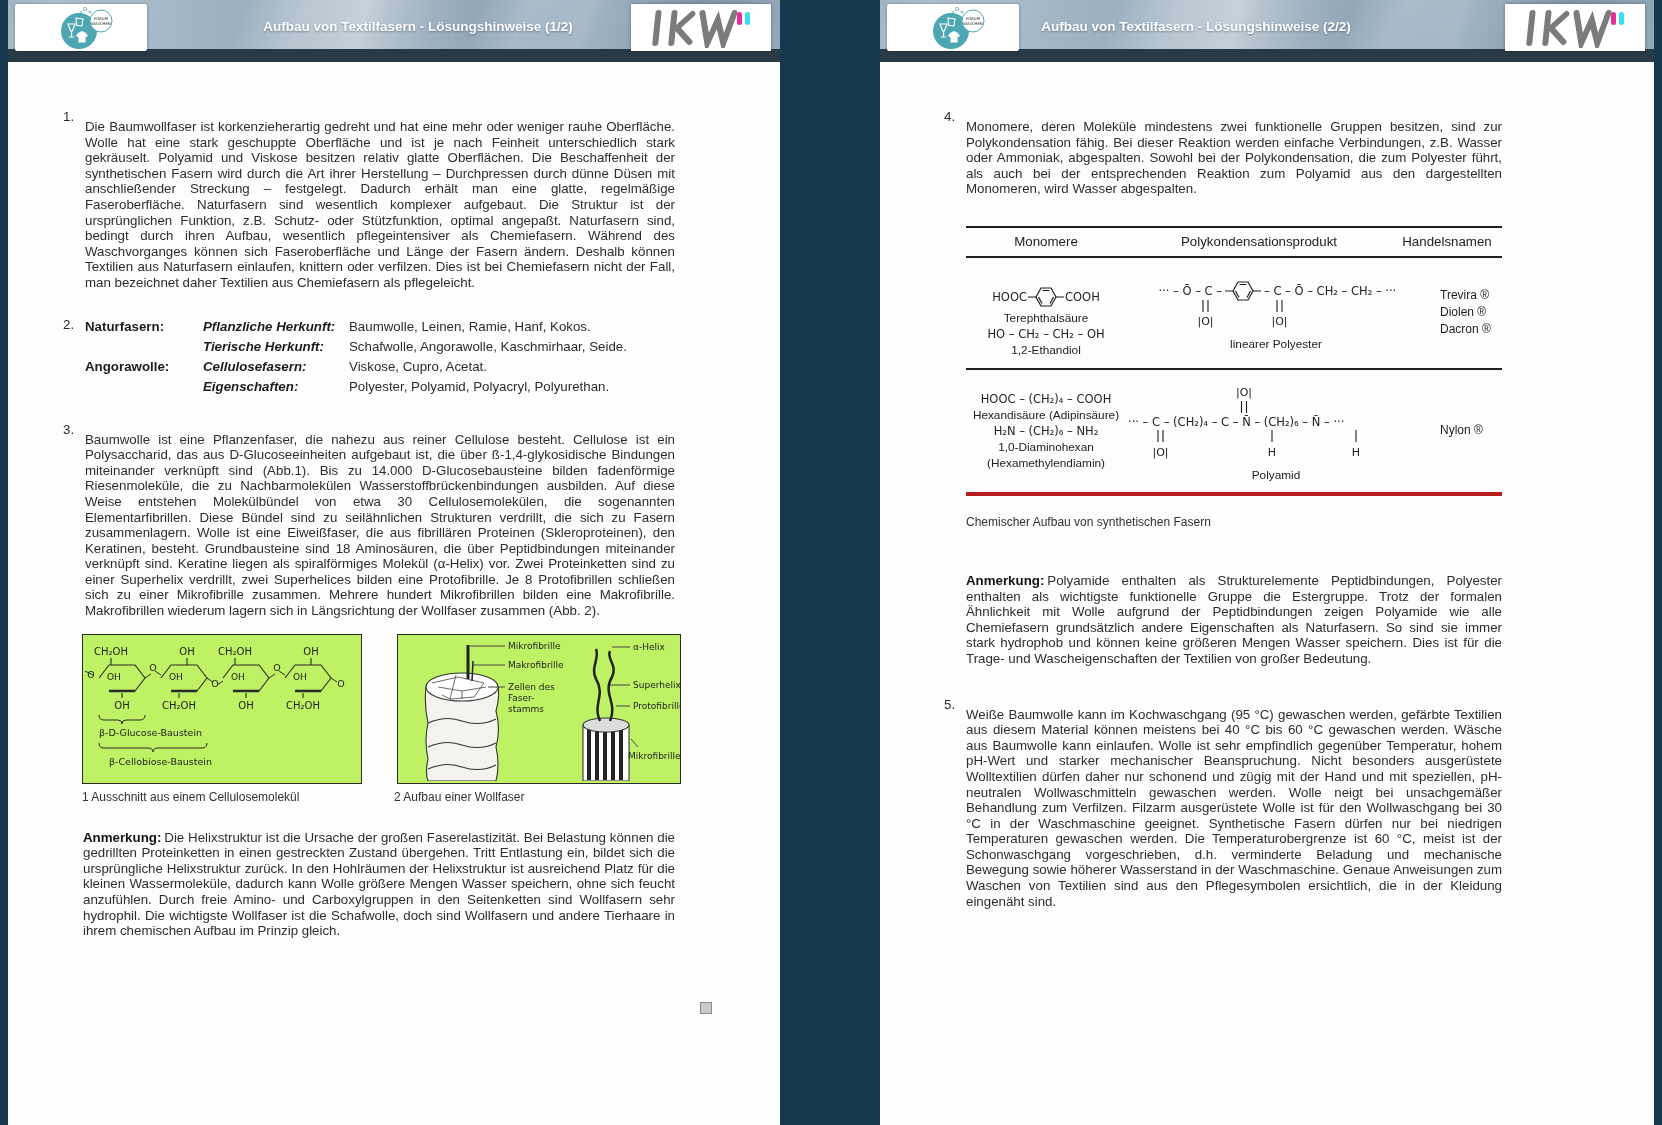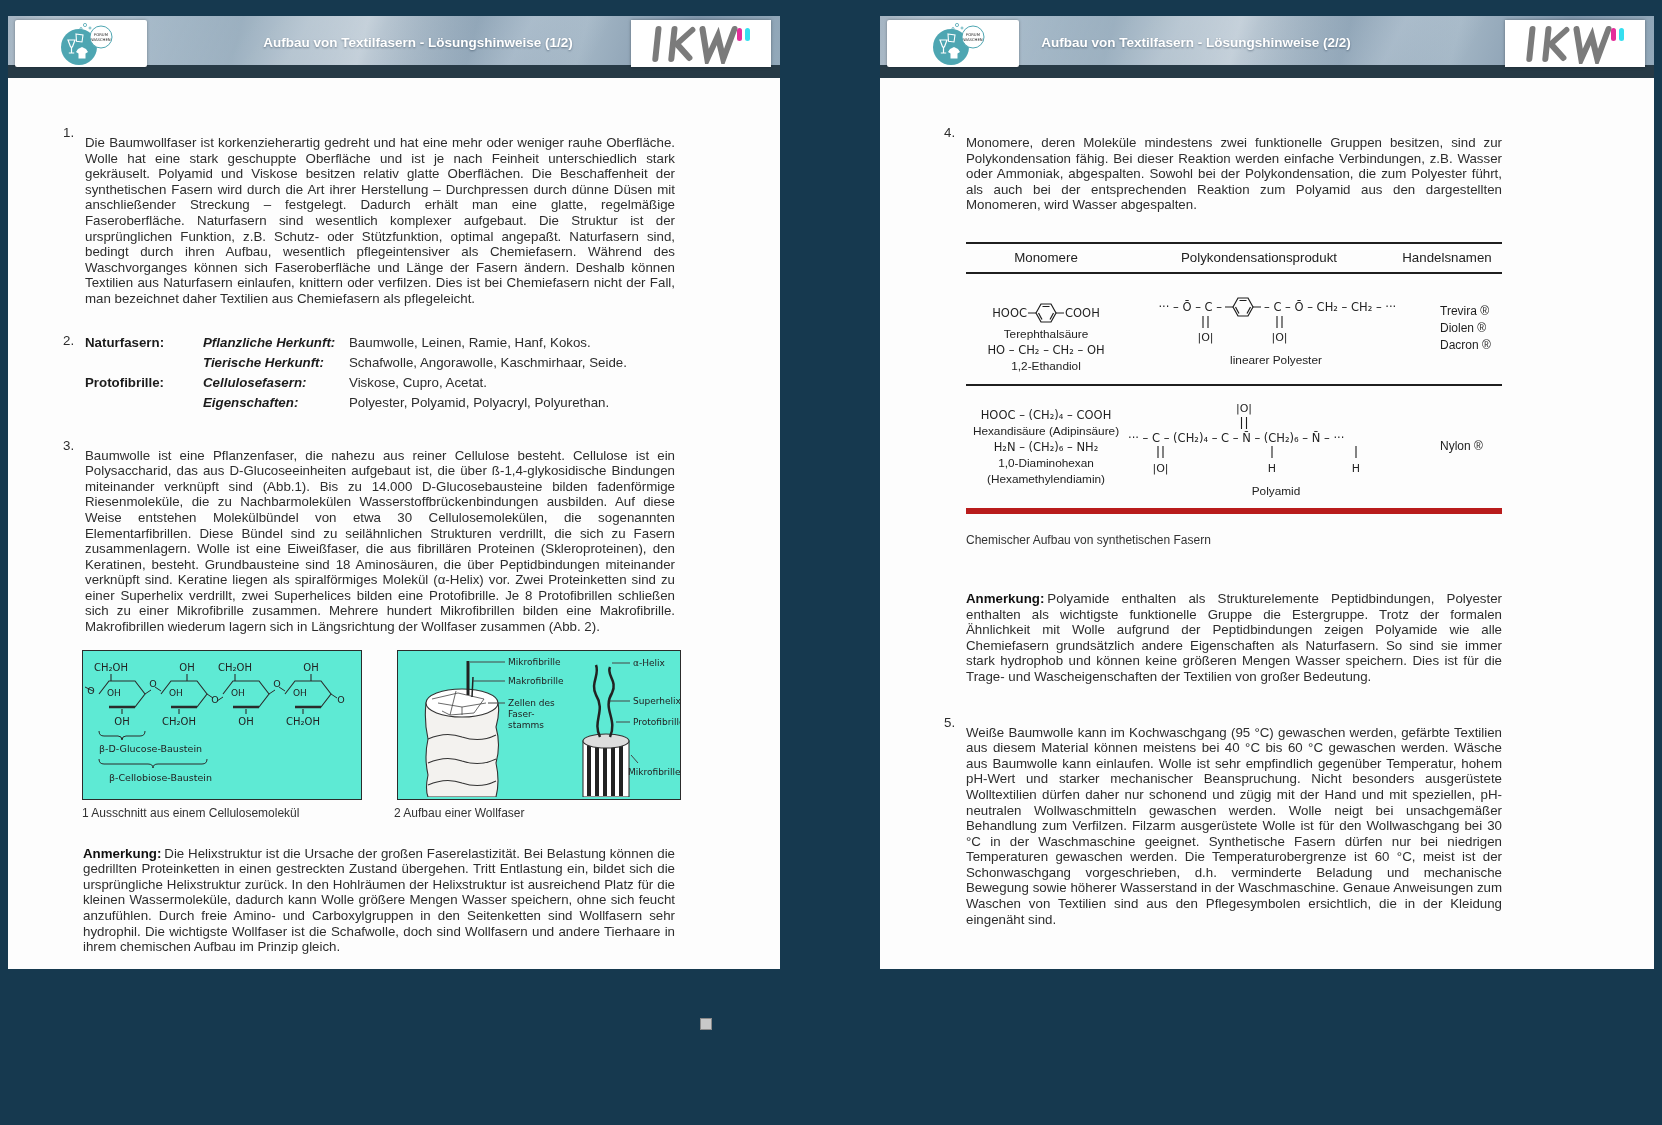--- a/index.html
+++ b/index.html
@@ -1,18 +1,18 @@
 <!DOCTYPE html>
 <html><head>
 <meta charset="utf-8">
 <style>
   html,body{margin:0;padding:0;}
   body{width:1662px;height:1125px;position:relative;overflow:hidden;background:#16394f;
        font-family:"Liberation Sans",sans-serif;color:#2d2d2d;}
-  .page{position:absolute;top:16px;height:953px;background:#fdfdfd;}
+  .page{position:absolute;top:0;height:1125px;background:#fdfdfd;}
   #p1{left:8px;width:772px;}
   #p2{left:880px;width:774px;}
 
   
   .hdr{position:relative;height:62px;}
   .hdr-photo{position:absolute;left:0;right:0;top:0;height:49px;
     background:
       linear-gradient(118deg, rgba(255,255,255,.30) 6%, rgba(255,255,255,0) 16%, rgba(255,255,255,.18) 38%, rgba(255,255,255,0) 48%, rgba(220,230,240,.35) 66%, rgba(255,255,255,0) 76%),
       linear-gradient(105deg,#7e95a9 0%,#a9bccb 16%,#8fa6b8 30%,#c3cfd9 46%,#7d95a9 60%,#a3b6c5 74%,#8096ab 88%,#93a9ba 100%);}
   .hdr-bar{position:absolute;left:0;right:0;bottom:0;height:13px;background:#273a46;}
@@ -31,26 +31,26 @@
   .inum{width:22px;flex:none;font-size:13.3px;line-height:15.6px;}
   .ibody{flex:1;text-align:justify;font-size:13.3px;line-height:15.6px;margin-top:10px;}
   .fibers{display:grid;grid-template-columns:118px 146px 1fr;font-size:13.3px;line-height:20px;}
   .fibers .g{font-weight:bold;color:#1c1c1c;}
   .fibers .t{font-weight:bold;font-style:italic;color:#1c1c1c;}
   .note{text-align:justify;font-size:13.3px;line-height:15.6px;}
   .note b{color:#111;margin-right:3px;}
 
   
   .figrow{display:flex;gap:35px;margin-left:19px;}
-  .figbox{border:1.5px solid #2b2b2b;background:#5eead4;}
+  .figbox{border:1.5px solid #2b2b2b;background:#bef264;}
   .figcaps{display:flex;gap:35px;margin-left:19px;margin-top:6px;font-size:12px;color:#333;}
   .svgtxt{font-family:"DejaVu Sans",sans-serif;fill:#222;}
 
   
-  .ctable{border-top:2px solid #1f1f1f;border-bottom:6px solid #b91c1c;margin-left:22px;width:536px;}
+  .ctable{border-top:2px solid #1f1f1f;border-bottom:4px solid #b91c1c;margin-left:22px;width:536px;}
   .chead{display:grid;grid-template-columns:160px auto 110px;border-bottom:2px solid #1f1f1f;
     padding:6px 0 7px;font-size:13.3px;color:#222;}
   .chead div{text-align:center;}
   .crow{display:grid;grid-template-columns:160px auto 110px;align-items:center;padding:10px 0;}
   .crow1{border-bottom:2px solid #1f1f1f;}
   .chemstack{text-align:center;font-family:"DejaVu Sans",sans-serif;font-size:11.5px;line-height:16px;color:#1e1e1e;}
   .chemname{font-family:"Liberation Sans",sans-serif;font-size:11.8px;color:#222;}
   .benzline{display:flex;align-items:center;justify-content:center;gap:0;margin-top:16px;}
   .brands{font-size:12px;line-height:17px;padding-left:14px;color:#1e1e1e;}
   .tcaption{margin-left:22px;font-size:12px;color:#333;}
@@ -101,21 +101,21 @@
 
     <div class="item" style="margin-top:26px">
       <div class="inum">2.</div>
       <div class="fibers" style="flex:1">
         <div class="g">Naturfasern:</div>
         <div class="t">Pflanzliche Herkunft:</div>
         <div>Baumwolle, Leinen, Ramie, Hanf, Kokos.</div>
         <div class="g"></div>
         <div class="t">Tierische Herkunft:</div>
         <div>Schafwolle, Angorawolle, Kaschmirhaar, Seide.</div>
-        <div class="g">Protofibrille:</div>
+        <div class="g">Angorawolle:</div>
         <div class="t">Cellulosefasern:</div>
         <div>Viskose, Cupro, Acetat.</div>
         <div class="g"></div>
         <div class="t">Eigenschaften:</div>
         <div>Polyester, Polyamid, Polyacryl, Polyurethan.</div>
       </div>
     </div>
 
     <div class="item" style="margin-top:25px">
       <div class="inum">3.</div>

